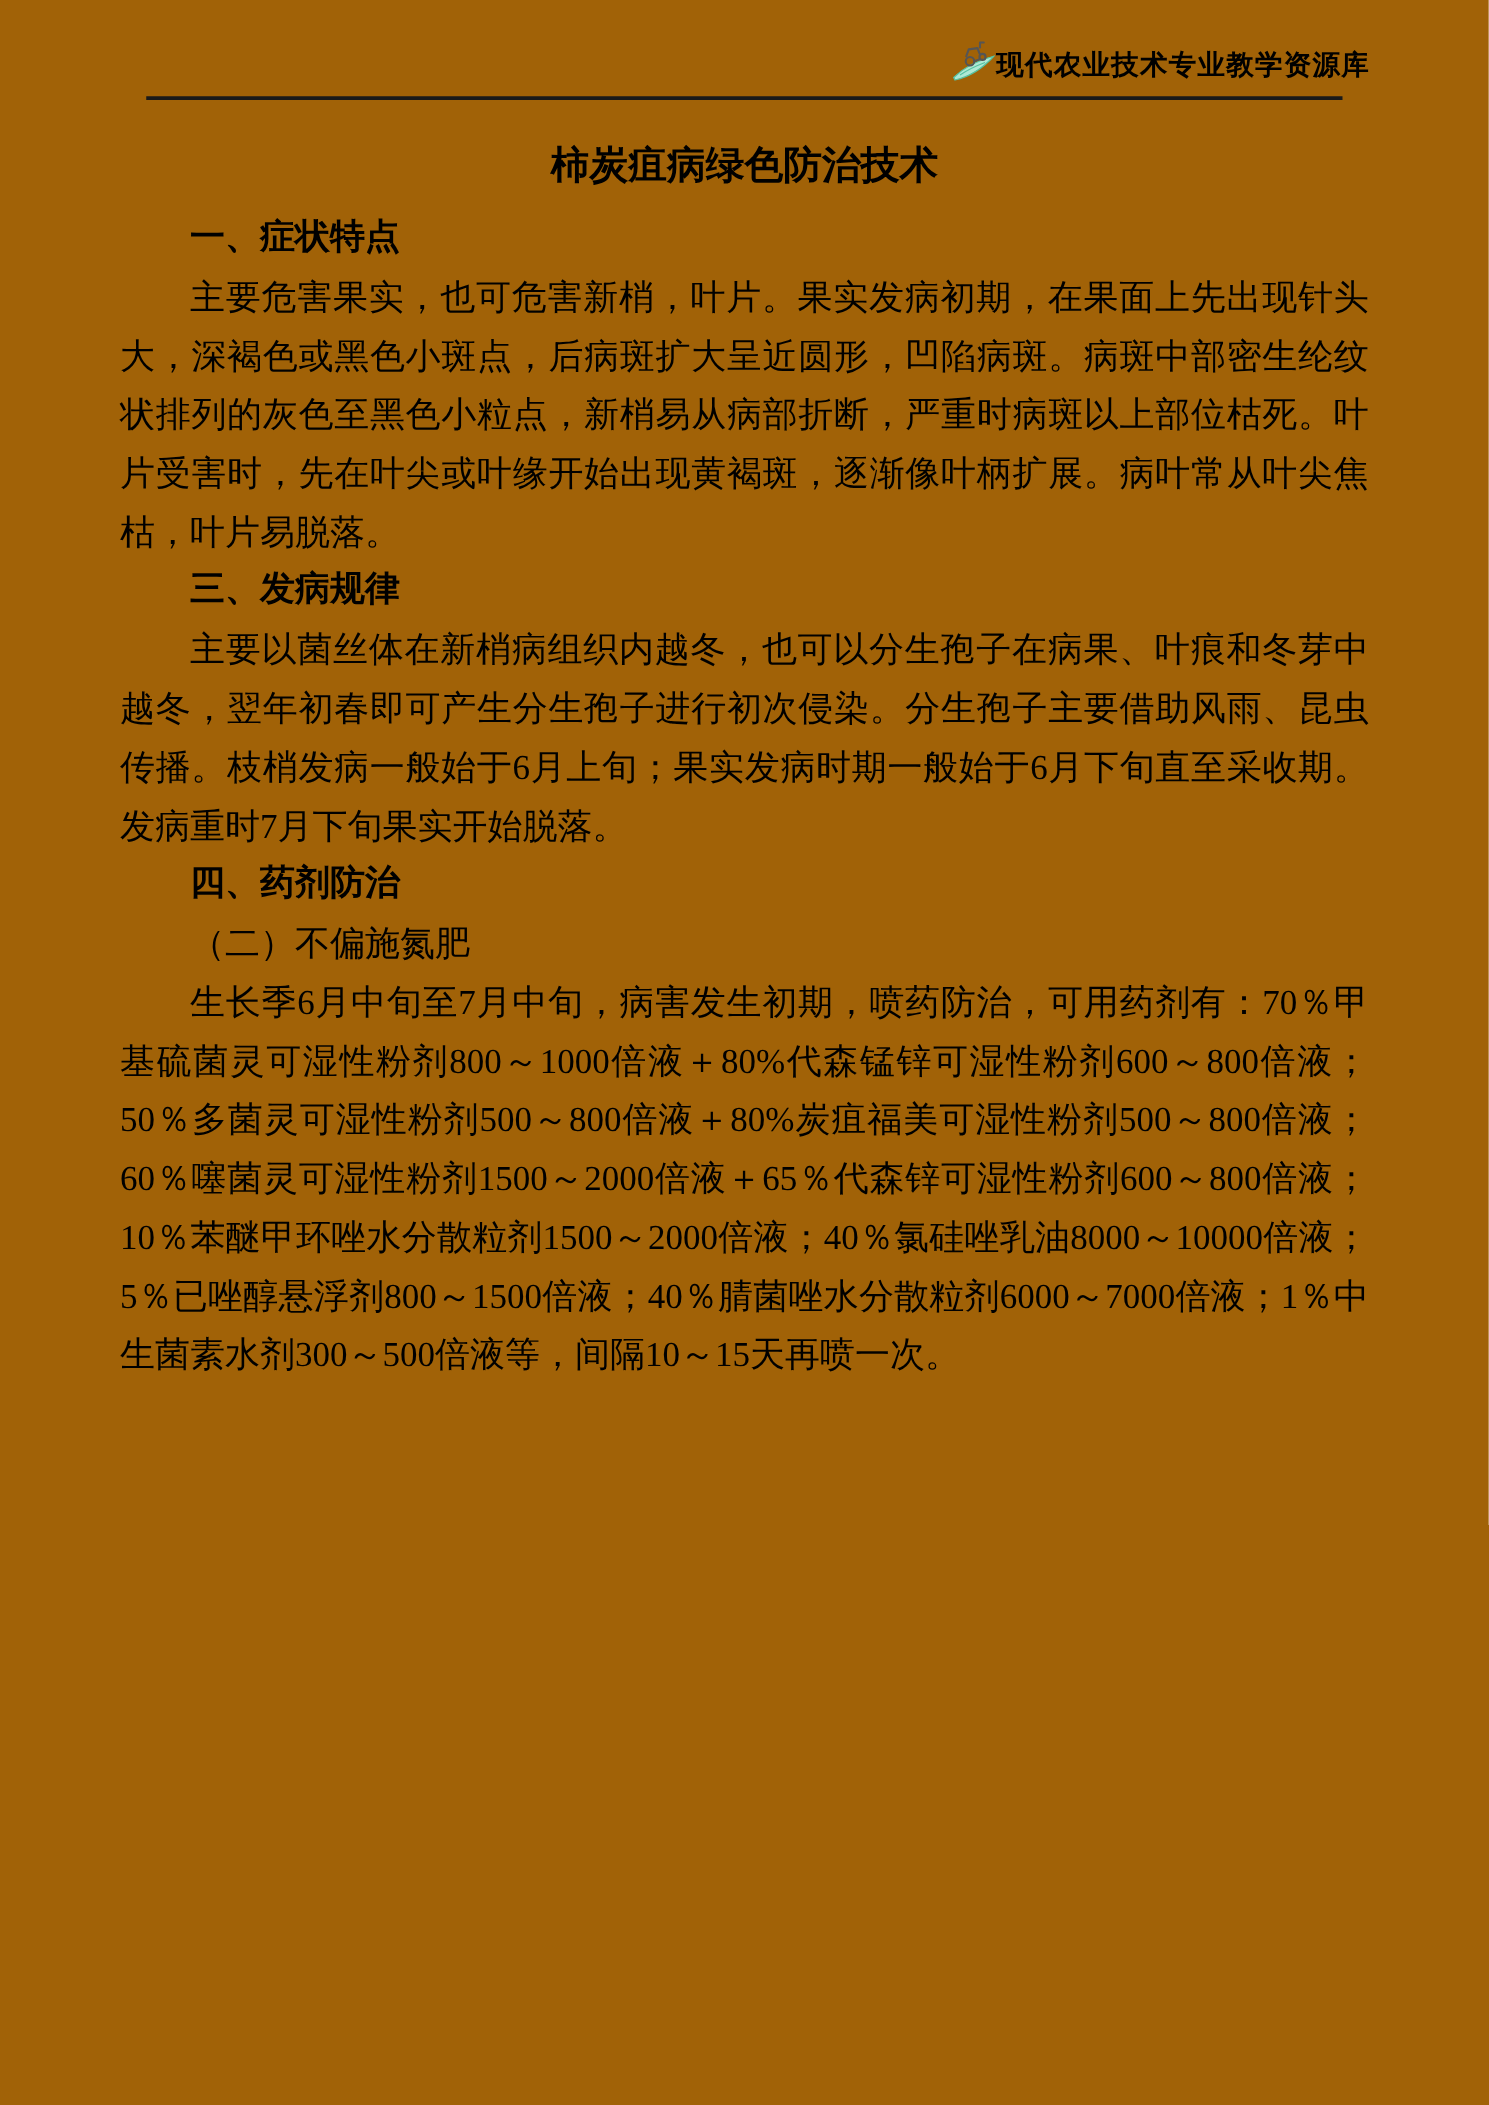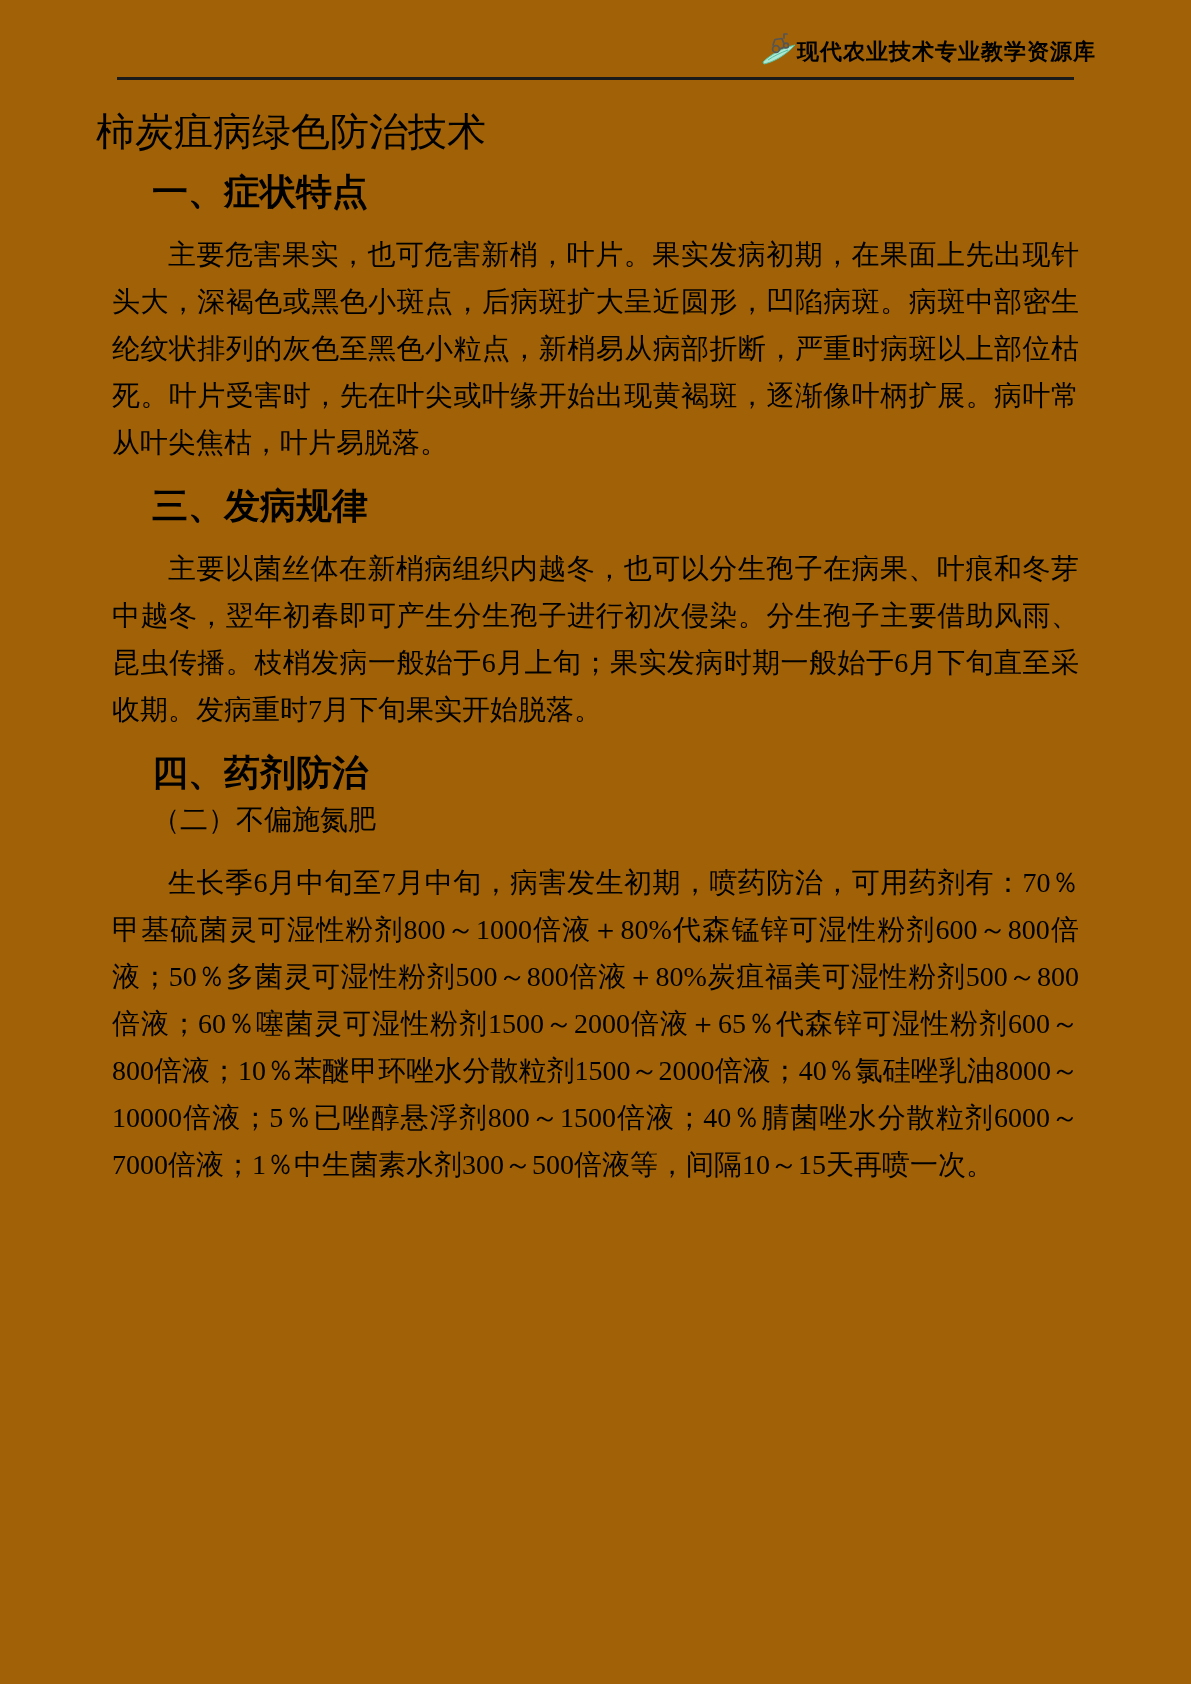--- a/index.html
+++ b/index.html
@@ -51,36 +51,36 @@
     border: none;
     border-top: 3px solid #1a1a1a;
     height: 0;
   }
   
   .doc-body {
     margin: 0 96px;
   }
   .title {
     margin: 30px 0 14px 0;
-    text-align: left;
-    font-size: 39px;
+    text-align: center;
+    font-size: 31px;
     line-height: 44px;
-    font-weight: normal;
+    font-weight: bold;
     font-family: "Liberation Serif", serif;
   }
   .section-heading {
     margin: 0;
     padding-left: 56px;
-    font-size: 36px;
+    font-size: 28px;
     line-height: 47px;
     font-weight: bold;
-    font-family: Liberation Sans, sans-serif;
+    font-family: Liberation Mono, monospace;
   }
   .para {
-    margin: 16px;
+    margin: 0;
     font-size: 28px;
     line-height: 47px;
     text-indent: 2em;
     text-align: justify;
     font-family: "Liberation Serif", serif;
   }
   .subheading {
     margin: 0;
     font-size: 28px;
     line-height: 47px;

